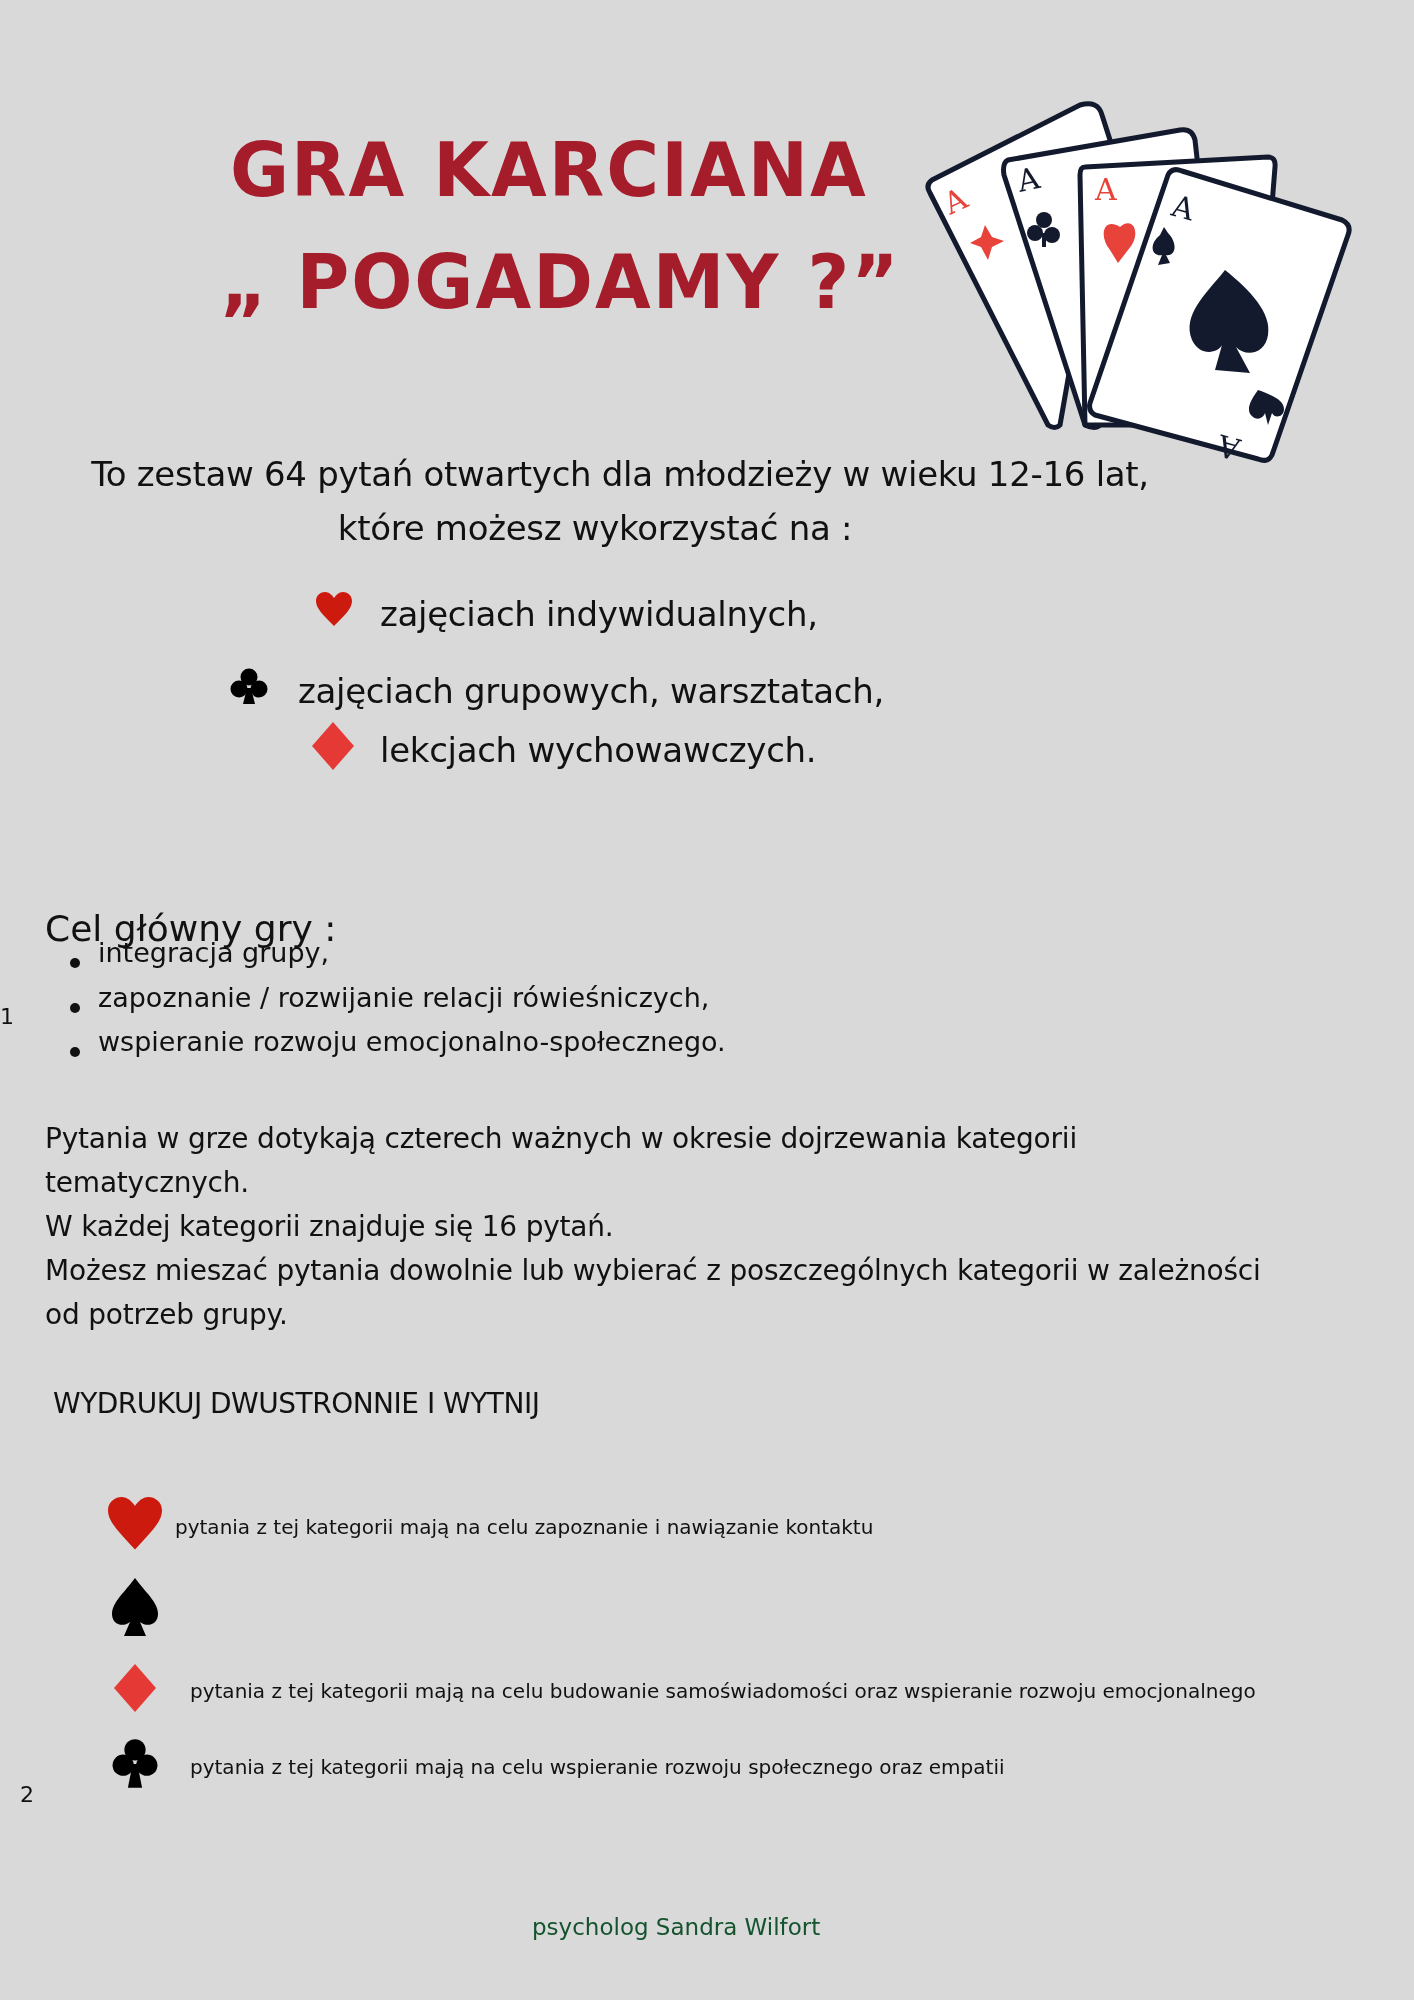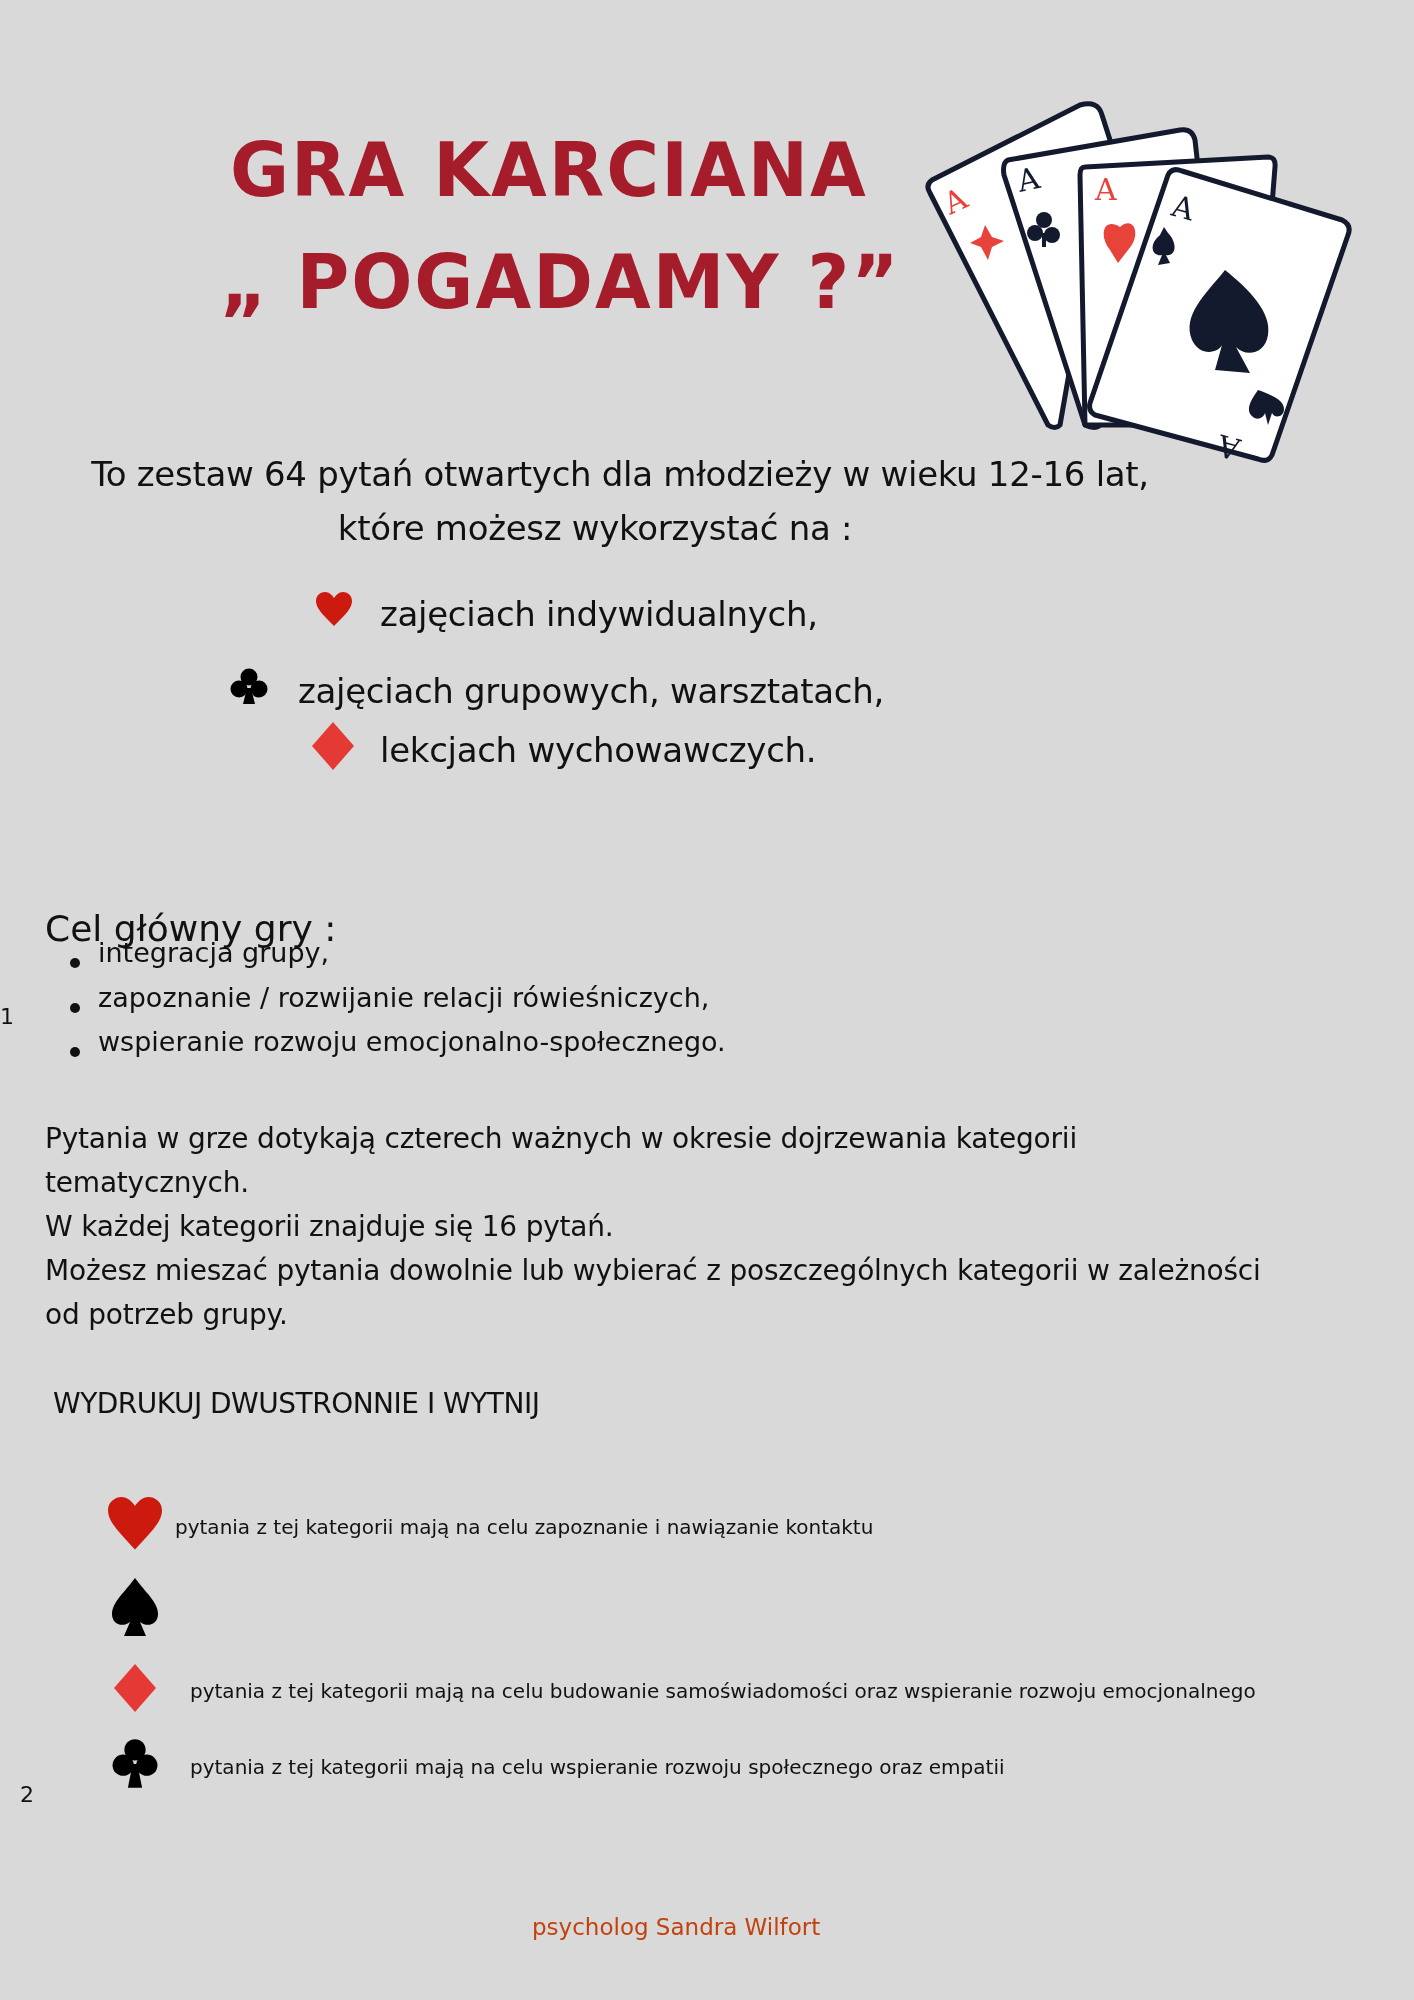--- a/index.html
+++ b/index.html
@@ -37,21 +37,21 @@
     }
     .suit { display: inline-block; }
     .section-title { font-size: 36px; white-space: nowrap; }
     .bullet-list { font-size: 27px; }
     .bullet-item { position: absolute; white-space: nowrap; display: flex; align-items: flex-end; }
     .bullet-dot { width: 10px; height: 10px; border-radius: 50%; background: #111; display: inline-block; margin-right: 18px; }
     .para-line { font-size: 28px; white-space: nowrap; letter-spacing: -0.2px; }
     .print-note { font-size: 28px; white-space: nowrap; letter-spacing: -0.5px; }
     .cat-row { display: flex; align-items: center; white-space: nowrap; font-size: 20px; }
     .page-num { font-size: 22px; }
-    .footer { font-size: 23px; color: #c2410c; white-space: nowrap; }
+    .footer { font-size: 23px; color: #14532d; white-space: nowrap; }
   </style>
 </head>
 <body>
 
 <div class="abs title" style="left:230px; top:128px;">GRA KARCIANA</div>
 <div class="abs title" style="left:220px; top:240px;">„ POGADAMY ?”</div>
 
 <div class="abs" style="left:920px; top:95px; width:440px; height:380px;">
   <svg width="440" height="380" viewBox="0 0 440 380">
     <g stroke="#141a2e" stroke-width="5" fill="#ffffff" stroke-linejoin="round">

